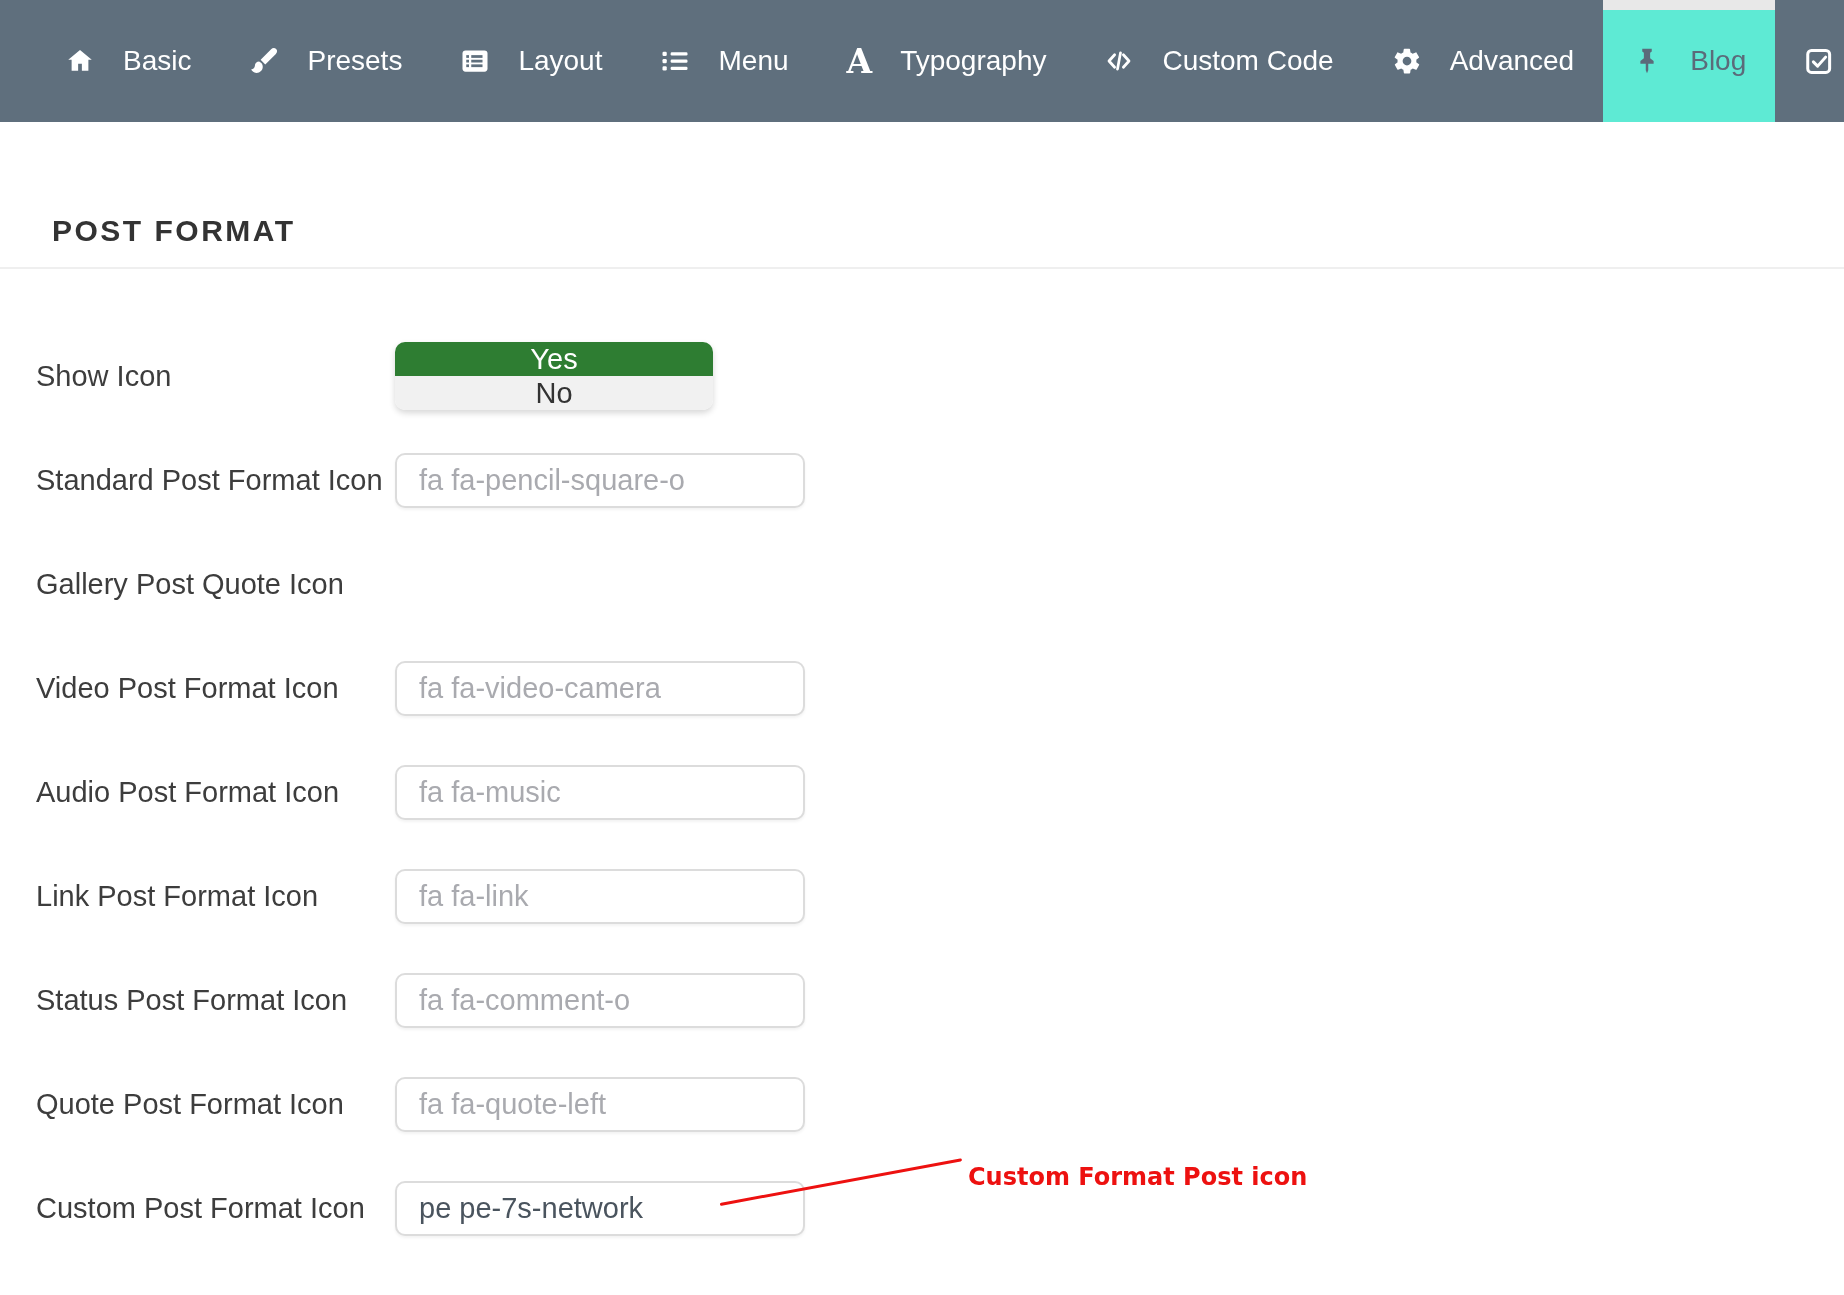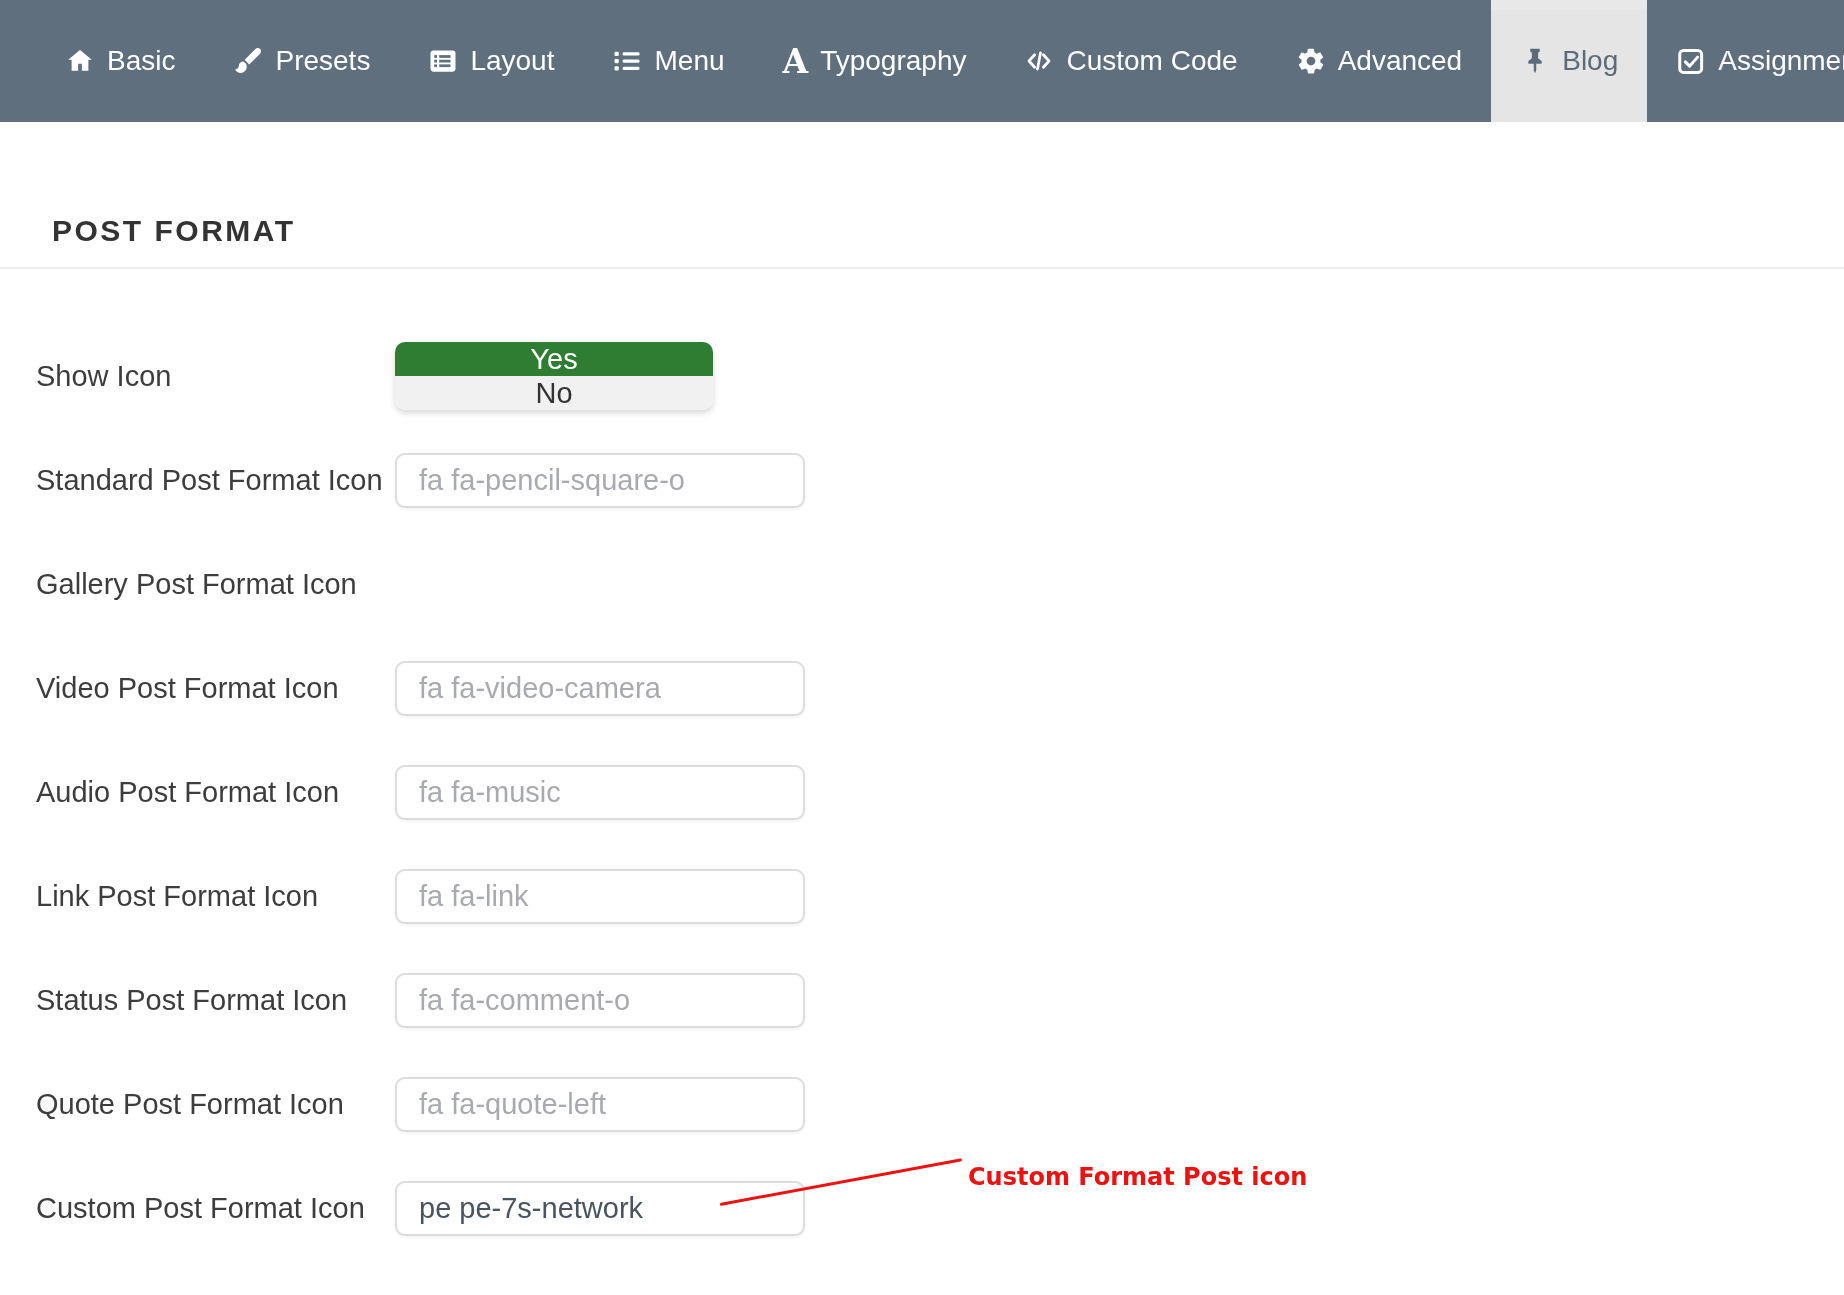--- a/index.html
+++ b/index.html
@@ -6,28 +6,28 @@
   body{
     width:1844px;height:1295px;position:relative;background:#ffffff;
     font-family:"Liberation Sans", sans-serif;overflow:hidden;
   }
   
   .topnav{
     height:122px;background:#5f6f7d;display:flex;align-items:stretch;
     padding-left:36px;box-sizing:border-box;
   }
   .nav-item{
-    position:relative;display:flex;align-items:center;gap:12px;
+    position:relative;display:flex;align-items:center;gap:28px;
     padding:0 29px;color:#ffffff;font-size:28px;cursor:pointer;white-space:nowrap;text-align:center;
   }
   .nav-item svg{width:30px;height:30px;fill:currentColor;display:block;}
   .nav-item .glyph-A{
     font-family:"DejaVu Serif", serif;font-weight:bold;font-size:33px;line-height:1;
   }
-  .nav-item.active{background:#e5e5e5;color:#5b6b7a;}
+  .nav-item.active{background:#5eead4;color:#5b6b7a;}
   .nav-item.active::before{
     content:"";position:absolute;top:0;left:0;right:0;height:10px;background:#e8e8e8;
   }
   
   .section-header{
     height:147px;box-sizing:border-box;border-bottom:2px solid #efefef;
     padding:76px 0 0 36px;
   }
   .section-header h1{
     margin:16px;font-size:30px;line-height:34px;font-weight:bold;
@@ -168,21 +168,21 @@
       <div class="toggle-btn no">No</div>
     </div>
   </div>
 
   <div class="row">
     <div class="row-label">Standard Post Format Icon</div>
     <input class="text-input" type="text" placeholder="fa fa-pencil-square-o" style="">
   </div>
 
   <div class="row">
-    <div class="row-label">Gallery Post Format Icon</div>
+    <div class="row-label">Gallery Post Quote Icon</div>
   </div>
 
   <div class="row">
     <div class="row-label">Video Post Format Icon</div>
     <input class="text-input" type="text" placeholder="fa fa-video-camera" style="">
   </div>
 
   <div class="row">
     <div class="row-label">Audio Post Format Icon</div>
     <input class="text-input" type="text" placeholder="fa fa-music" style="">

